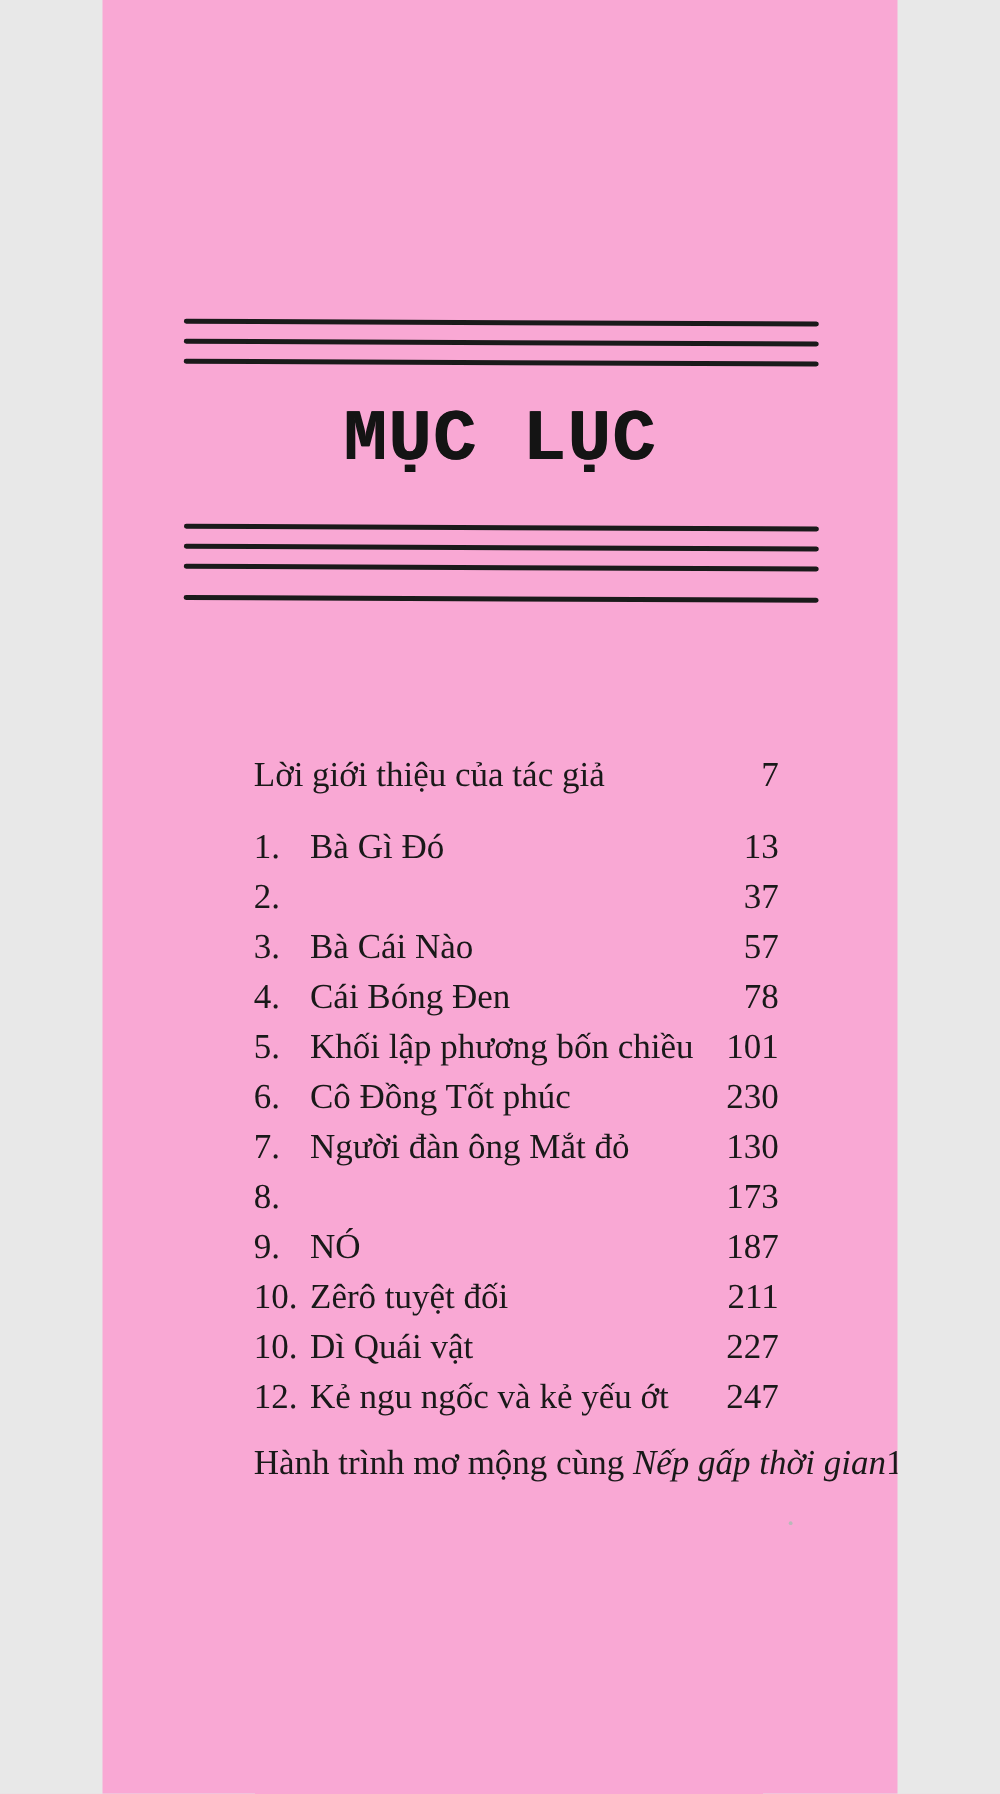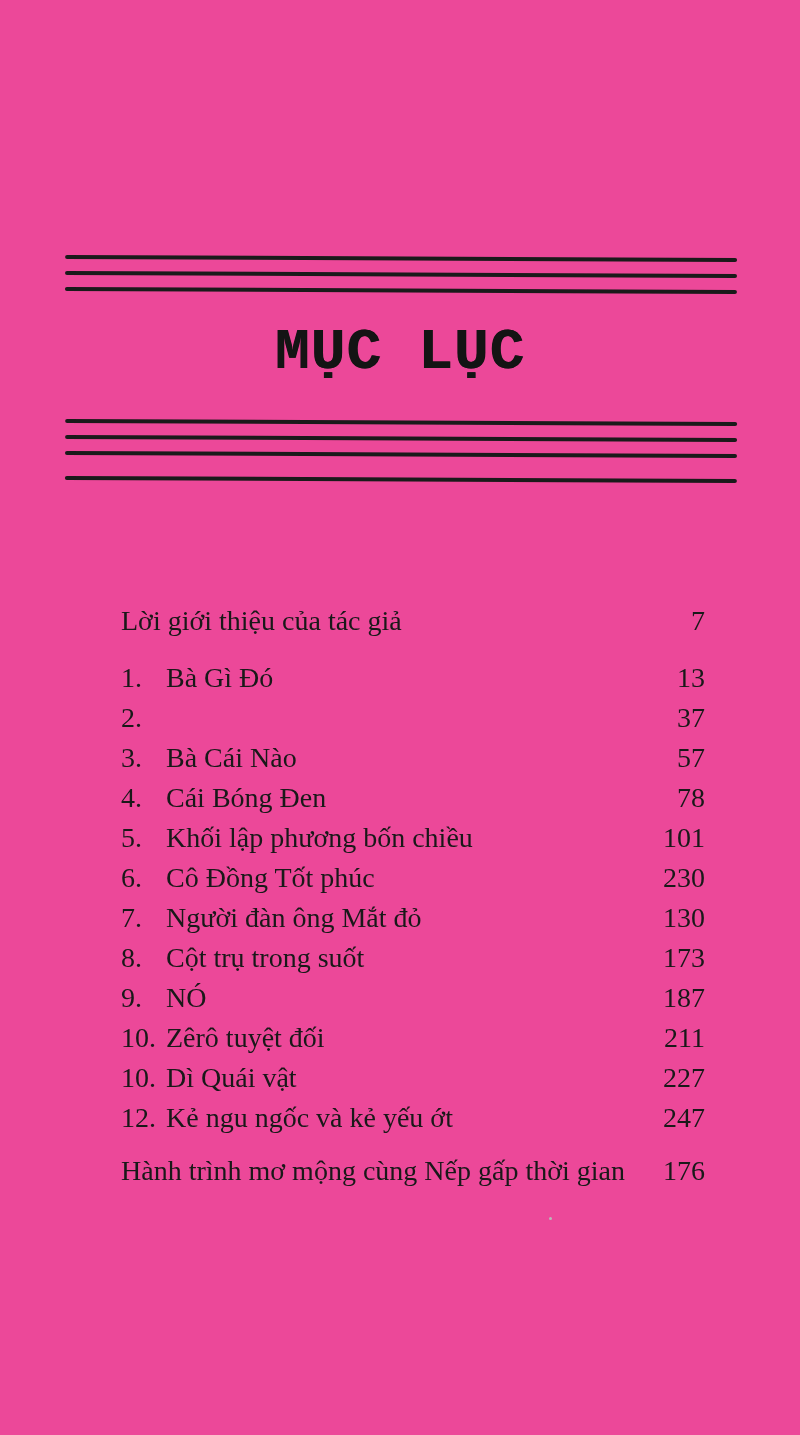--- a/index.html
+++ b/index.html
@@ -2,24 +2,24 @@
 <html><head>
 <meta charset="utf-8">
 <style>
   html, body {
     margin: 0;
     padding: 0;
     background: #e8e8e8;
   }
   .page {
     position: relative;
-    width: 800px;
+    width: 636px;
     height: 1435px;
     margin: 0 auto;
-    background: #ec4899;
+    background: #f9a8d4;
     color: #191919;
     font-family: "Liberation Serif", "DejaVu Serif", serif;
     overflow: hidden;
   }
 
   
   .rules {
     position: absolute;
     left: 65px;
     right: 63px;
@@ -68,21 +68,21 @@
     white-space: nowrap;
   }
   .toc-row.intro { margin-bottom: 17px; }
   .toc-row.outro { margin-top: 13px; }
   .num {
     display: inline-block;
     width: 45px;
     flex: 0 0 45px;
   }
   .toc-title { flex: 0 0 auto; }
-  .toc-title .italic { }
+  .toc-title .italic { font-style: italic; }
   .toc-page { margin-left: auto; }
 
   
   .speck {
     position: absolute;
     left: 549px;
     top: 1217px;
     width: 3px;
     height: 3px;
     border-radius: 50%;
@@ -153,21 +153,20 @@
   </div>
 
   <div class="toc-row chapter">
     <span class="num">7.</span>
     <span class="toc-title">Người đàn ông Mắt đỏ</span>
     <span class="toc-page">130</span>
   </div>
 
   <div class="toc-row chapter">
     <span class="num">8.</span>
-    <span class="toc-title">Cột trụ trong suốt</span>
     <span class="toc-page">173</span>
   </div>
 
   <div class="toc-row chapter">
     <span class="num">9.</span>
     <span class="toc-title">NÓ</span>
     <span class="toc-page">187</span>
   </div>
 
   <div class="toc-row chapter">

